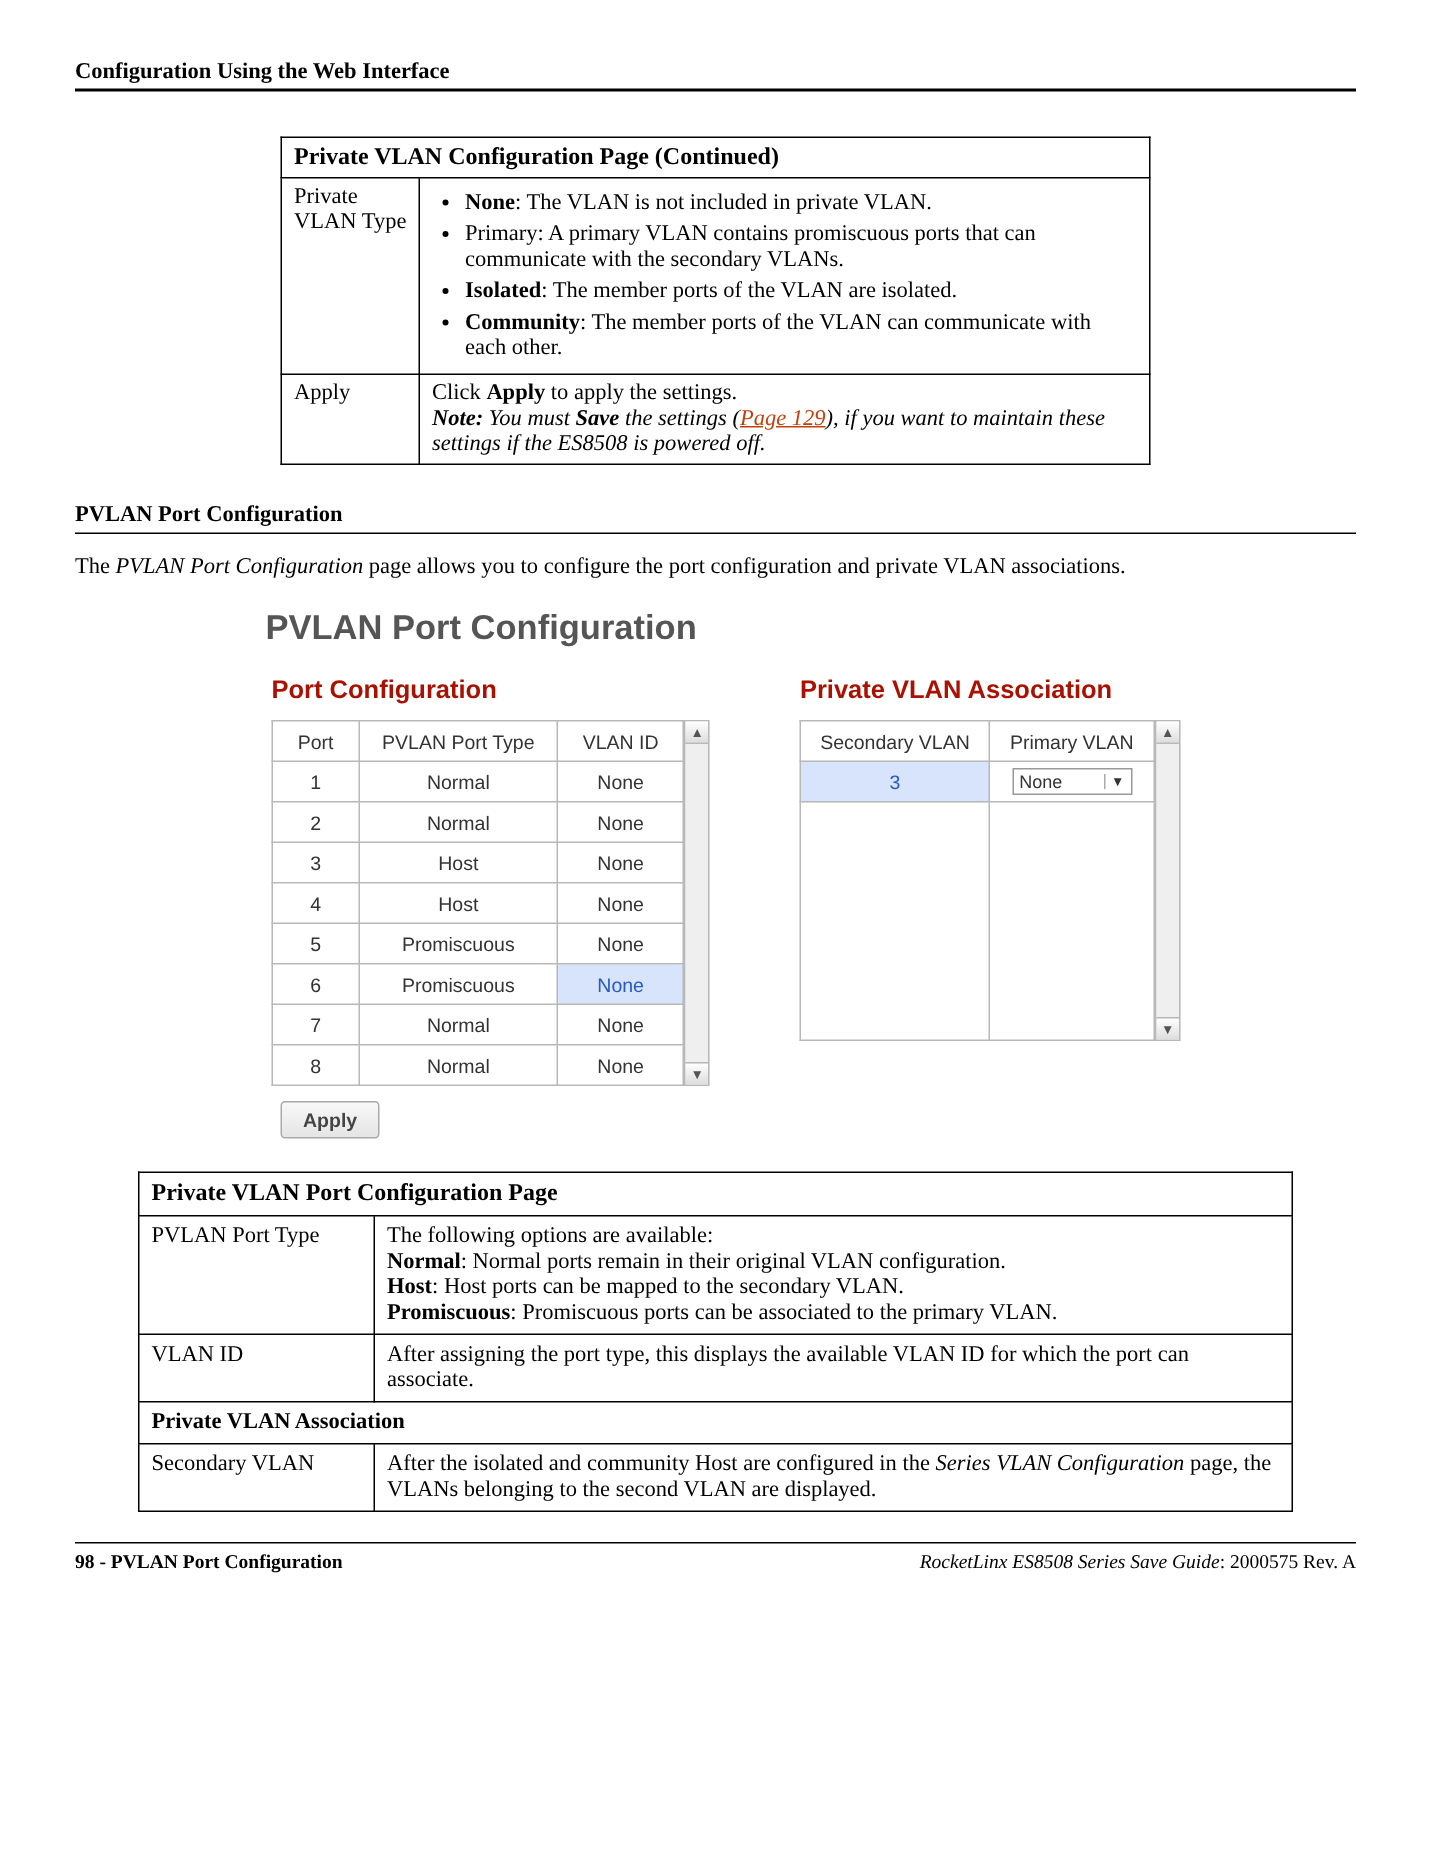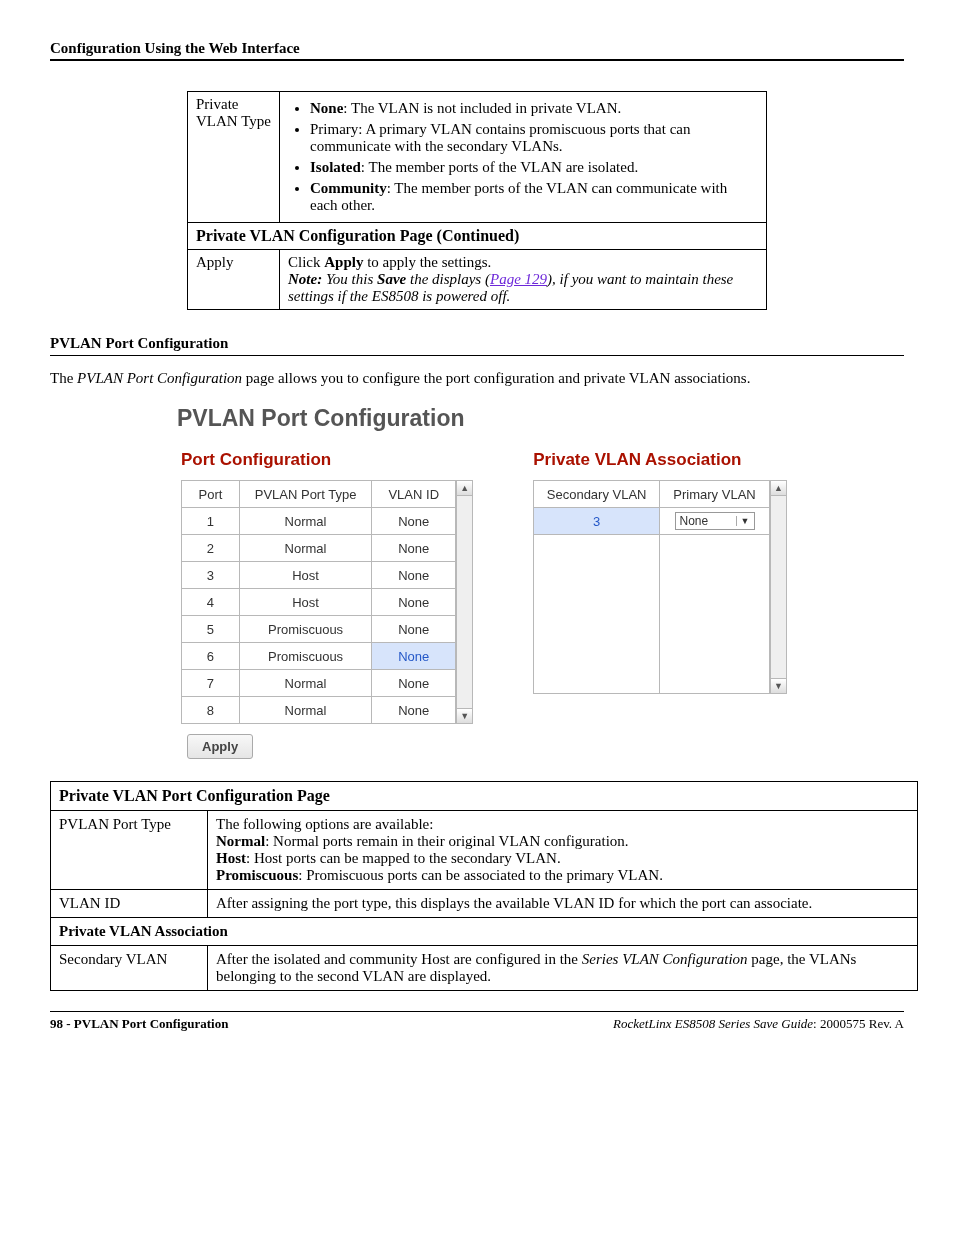--- a/index.html
+++ b/index.html
@@ -45,21 +45,21 @@
   .subheading {
     font-family: "Times New Roman", serif;
     font-weight: bold;
     font-size: 15px;
     border-bottom: 1.5px solid #000;
     padding-bottom: 3px;
     margin: 22px 0 14px 0;
   }
   .body-text { margin: 8px 0 18px 0; }
   .italic { font-style: italic; }
-  .link { color: #6d28d9; text-decoration: underline; }
+  .link { color: #c2410c; text-decoration: underline; }
   .screenshot-area {
     margin: 8px auto 22px auto;
     width: 620px;
     font-family: Arial, Helvetica, sans-serif;
   }
   .ss-h2 {
     font-family: Arial, Helvetica, sans-serif;
     color: #555;
     font-size: 23px;
     font-weight: bold;
@@ -132,21 +132,21 @@
     padding: 1px 4px;
     display: inline-flex;
     align-items: center;
     justify-content: space-between;
     width: 70px;
     font-size: 12px;
   }
   .select-like .arrow { font-size:9px; color:#333; border-left:1px solid #aaa; padding-left:4px;}
   table.doc-table2 {
     border-collapse: collapse;
-    width: 868px;
+    width: 770px;
     margin: 0 auto 20px auto;
   }
   table.doc-table2 th, table.doc-table2 td {
     border: 1.5px solid #000;
     padding: 5px 8px;
     text-align: left;
     vertical-align: top;
   }
   table.doc-table2 th {
     font-weight: bold;
@@ -164,39 +164,39 @@
   .footer .right .nonitalic { font-style: normal; }
 </style>
 </head>
 <body>
 
 <div class="header-section">Configuration Using the Web Interface</div>
 
 <table class="doc-table">
   <tbody>
       <tr>
+        <th colspan="2">Private VLAN Configuration Page  (Continued)</th>
+      </tr>
+  <tr>
     <td style="width:75px">Private VLAN Type</td>
     <td>
       <ul class="bullets">
         <li><b>None</b><span>: The VLAN is not included in private VLAN.</span></li>
         <li>Primary: A primary VLAN contains promiscuous ports that can communicate with the secondary VLANs.</li>
         <li><b>Isolated</b><span>: The member ports of the VLAN are isolated.</span></li>
         <li><b>Community</b><span>: The member ports of the VLAN can communicate with each other.</span></li>
       </ul>
     </td>
   </tr>
   <tr>
-        <th colspan="2">Private VLAN Configuration Page  (Continued)</th>
-      </tr>
-  <tr>
     <td>Apply</td>
     <td>
       <span>Click </span><b>Apply</b><span> to apply the settings.</span><br>
       <span class="italic">
-        <b>Note:</b><span>  You this </span><b>Save</b><span> the displays (</span><a class="link">Page 129</a><span>), if you want to maintain these settings if the ES8508 is powered off.</span>
+        <b>Note:</b><span>  You must </span><b>Save</b><span> the settings (</span><a class="link">Page 129</a><span>), if you want to maintain these settings if the ES8508 is powered off.</span>
       </span>
     </td>
   </tr>
 </tbody>
   </table>
 
 <div class="subheading">PVLAN Port Configuration</div>
 
 <p class="body-text">
   <span>The </span><span class="italic">PVLAN Port Configuration</span><span> page allows you to configure the port configuration and private VLAN associations.</span>

